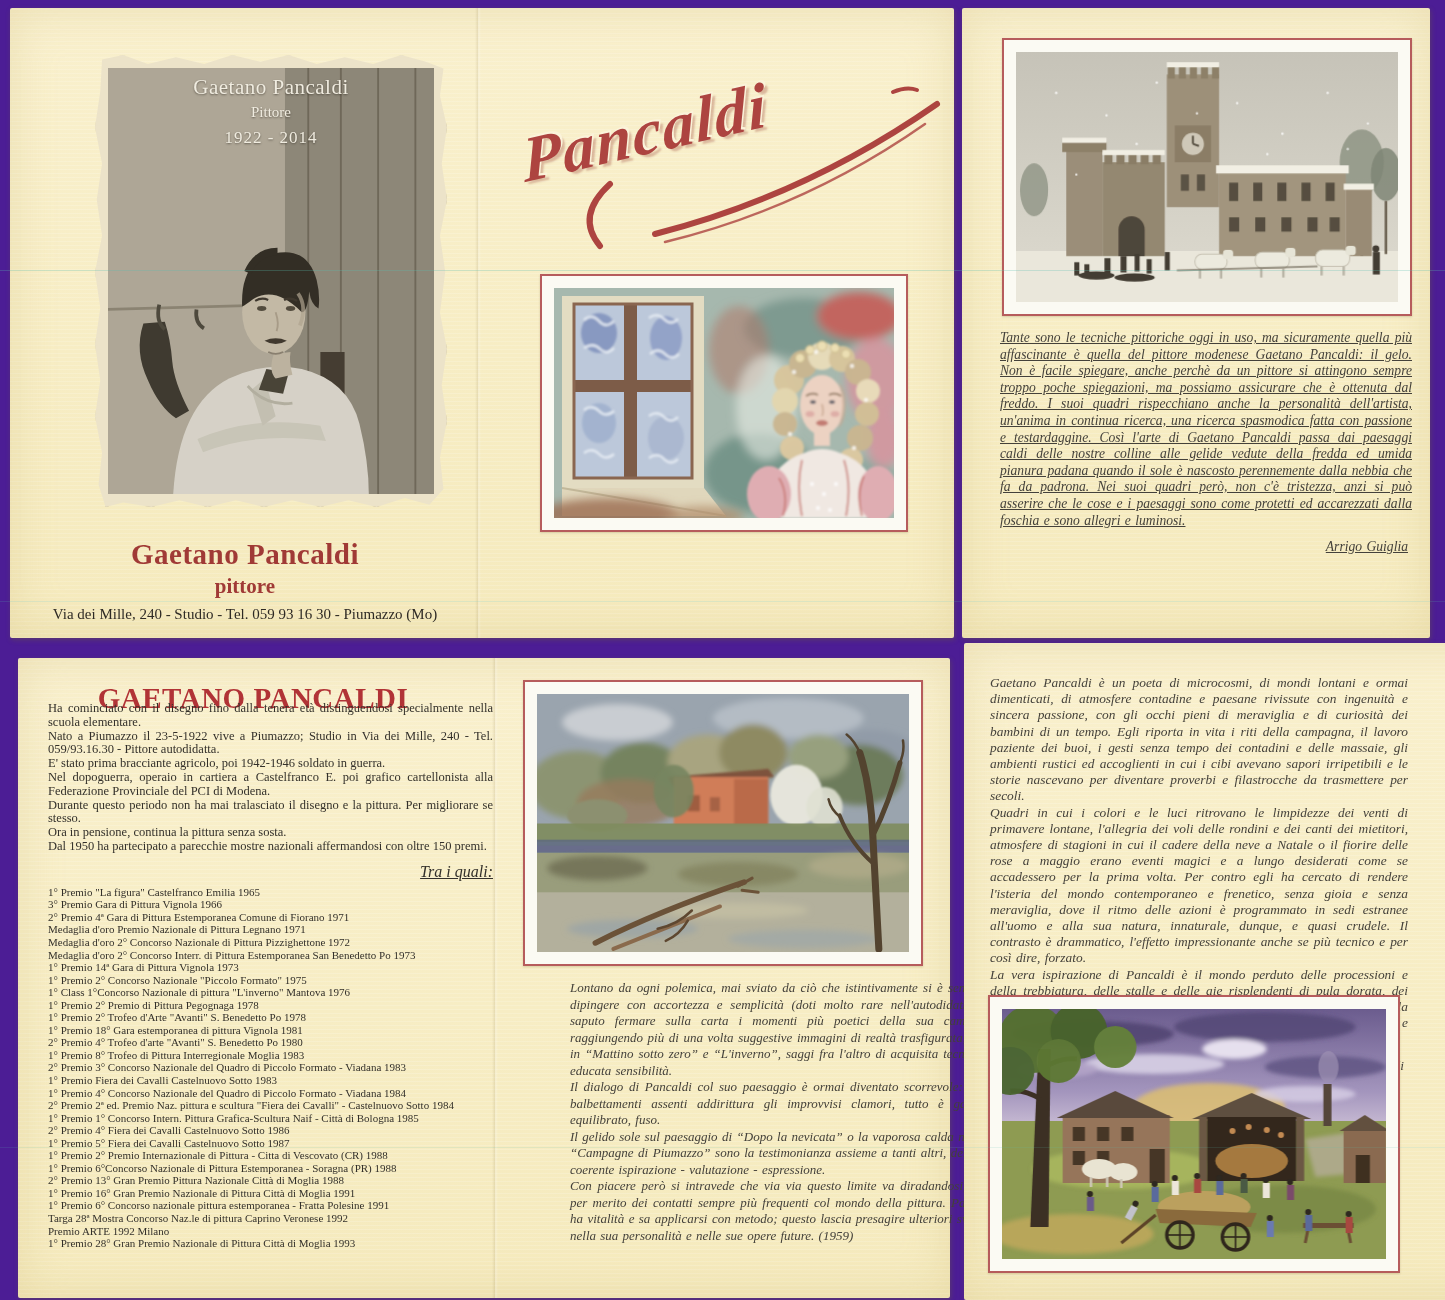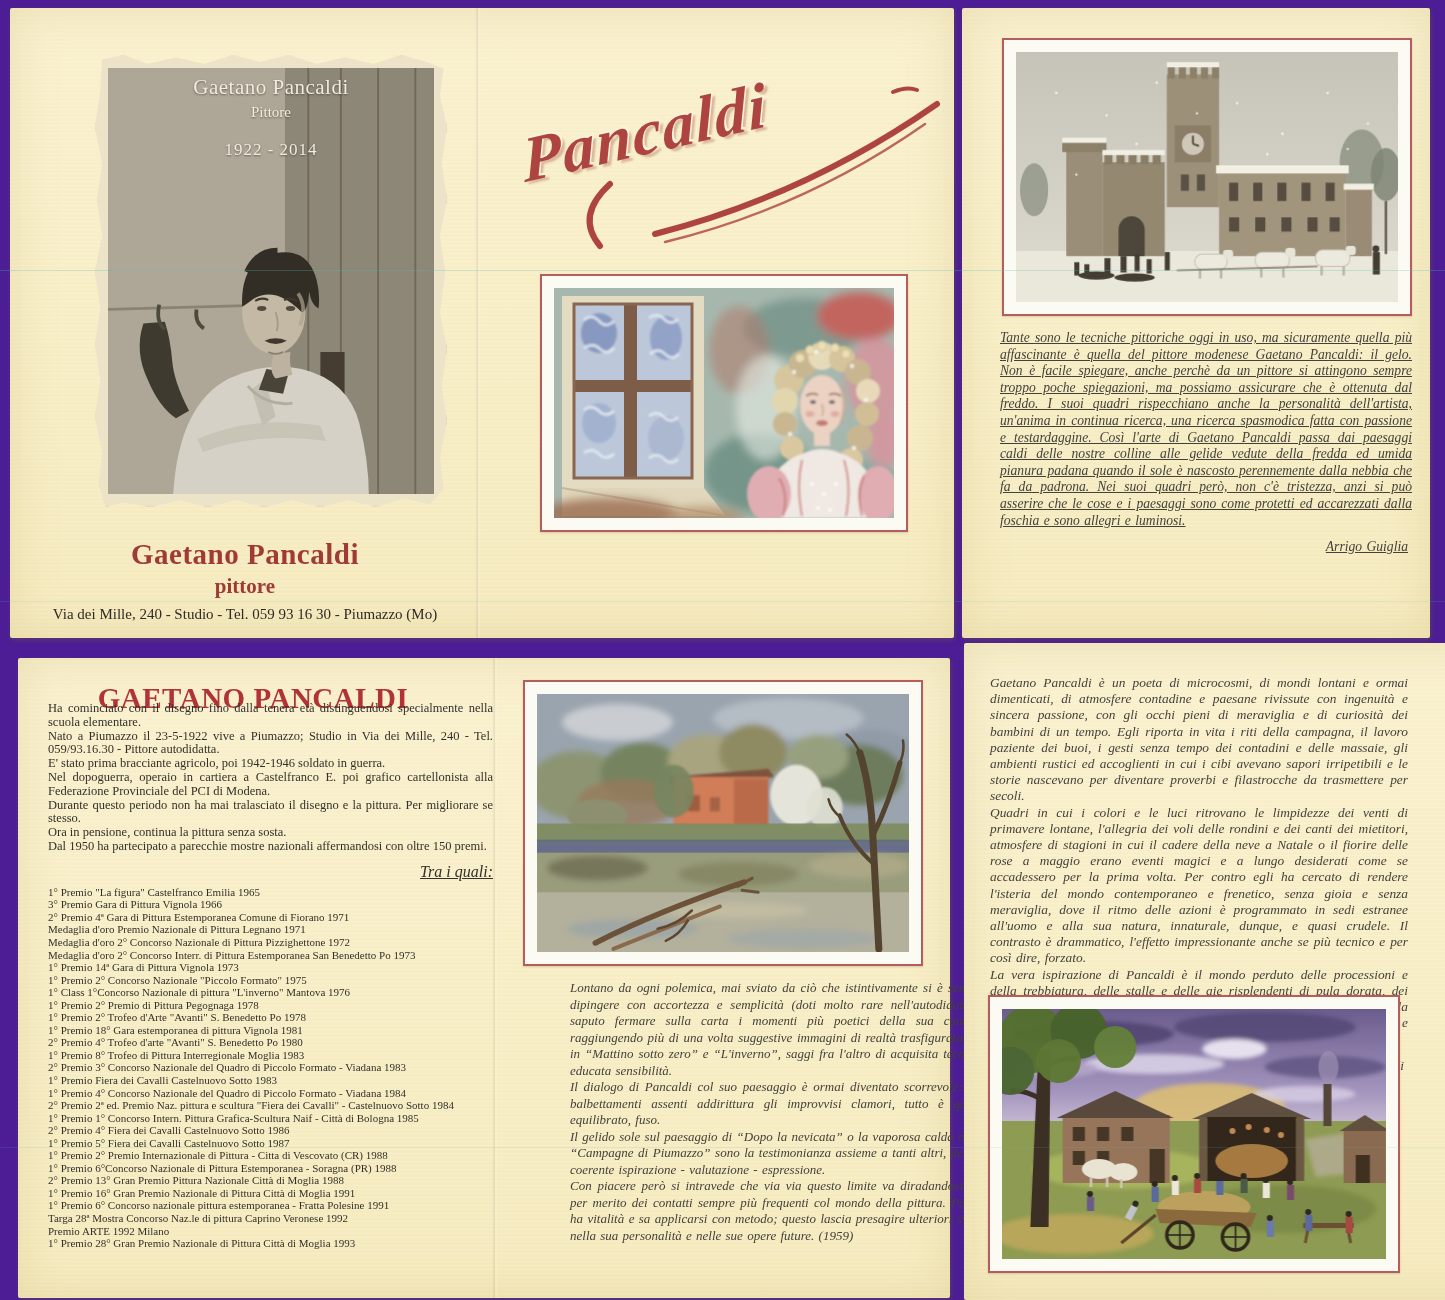--- a/index.html
+++ b/index.html
@@ -18,21 +18,21 @@
   
   .photo-outer { position:absolute; background:#ece3c9;
     box-shadow:2px 3px 6px rgba(100,85,45,.45);
     clip-path: polygon(2% 1%, 8% 0%, 15% 2%, 23% .5%, 31% 2%, 39% 0%, 47% 1.5%, 55% 0%, 63% 2%, 71% .5%, 79% 2%, 87% 0%, 94% 1.5%, 99% 3%, 98% 9%, 100% 16%, 98.5% 24%, 100% 32%, 98% 40%, 99.5% 48%, 98% 57%, 100% 65%, 98.5% 73%, 100% 81%, 98% 89%, 99% 96%, 95% 99.5%, 88% 98%, 80% 100%, 72% 98.5%, 64% 100%, 56% 98.5%, 48% 100%, 40% 98.5%, 32% 100%, 24% 98.5%, 16% 100%, 8% 99%, 3% 100%, 1% 95%, 2% 88%, 0% 80%, 1.5% 72%, 0% 64%, 1.5% 56%, 0% 48%, 2% 40%, .5% 32%, 2% 24%, 0% 16%, 1.5% 8%); }
   .photo-inner { position:absolute; inset:13px; background:#a9a294; overflow:hidden; }
   .photo-inner svg { width:100%; height:100%; display:block; }
   .photo-caption { position:absolute; left:0; right:0; top:20px; text-align:center;
     color:#f0ece0; text-shadow:0 1px 2px rgba(40,35,25,.55); }
   .photo-caption .l1 { font-size:21px; letter-spacing:.5px; }
   .photo-caption .l2 { font-size:15px; margin-top:4px; }
-  .photo-caption .l3 { font-size:17px; margin-top:19px; letter-spacing:1px; }
+  .photo-caption .l3 { font-size:17px; margin-top:7px; letter-spacing:1px; }
 
   
   .big-name   { position:absolute; width:470px; text-align:center; font-weight:bold;
                 color:#a03a36; font-size:29px; letter-spacing:.5px; }
   .big-role   { position:absolute; width:470px; text-align:center; font-weight:bold;
                 color:#a03a36; font-size:21px; }
   .address    { position:absolute; width:470px; text-align:center; color:#2e2a24; font-size:15px; }
   .heading    { position:absolute; width:470px; text-align:center; font-weight:bold;
                 color:#b13336; font-size:29px; letter-spacing:.5px; }
 

